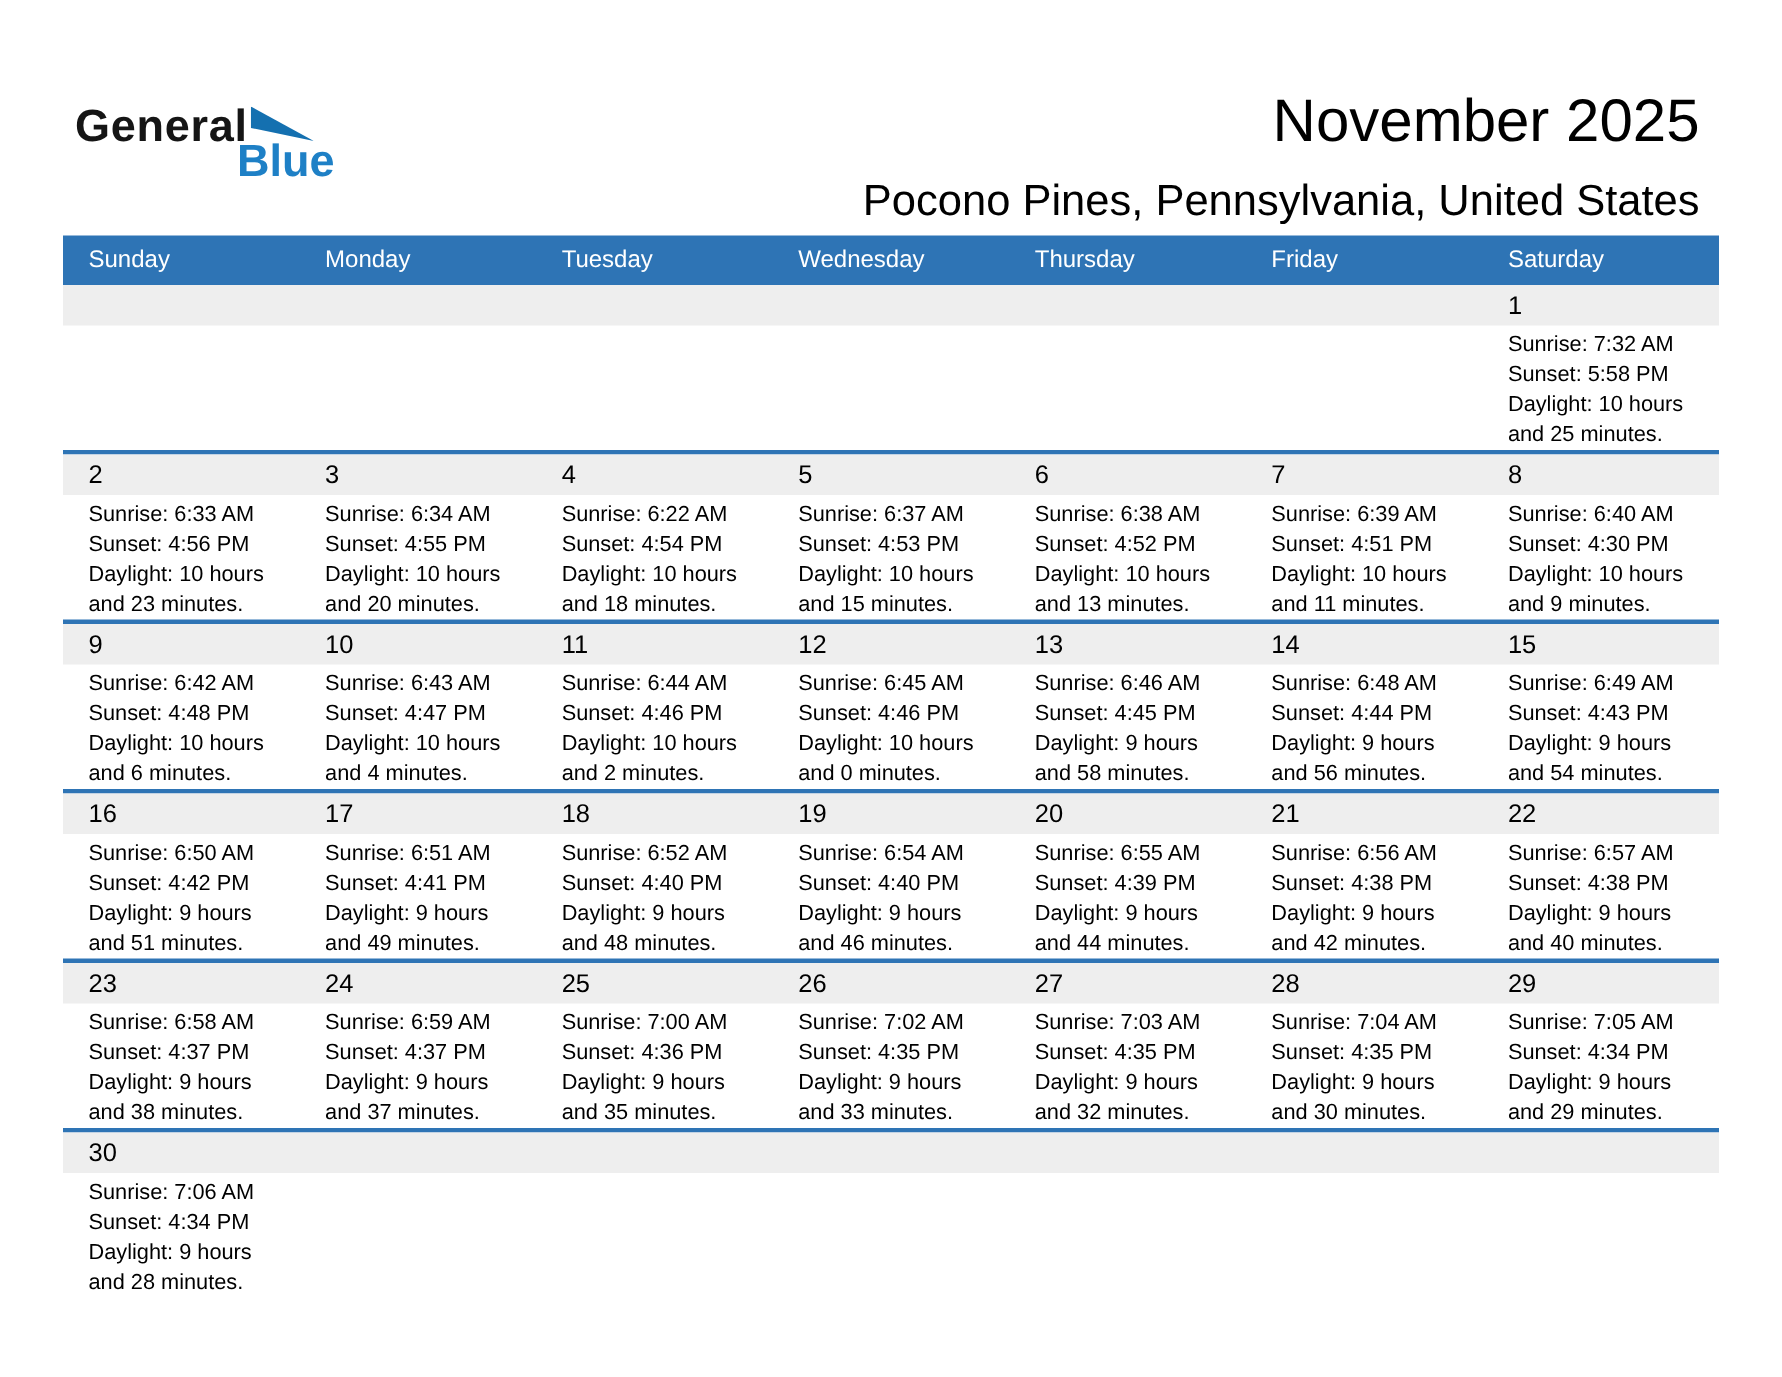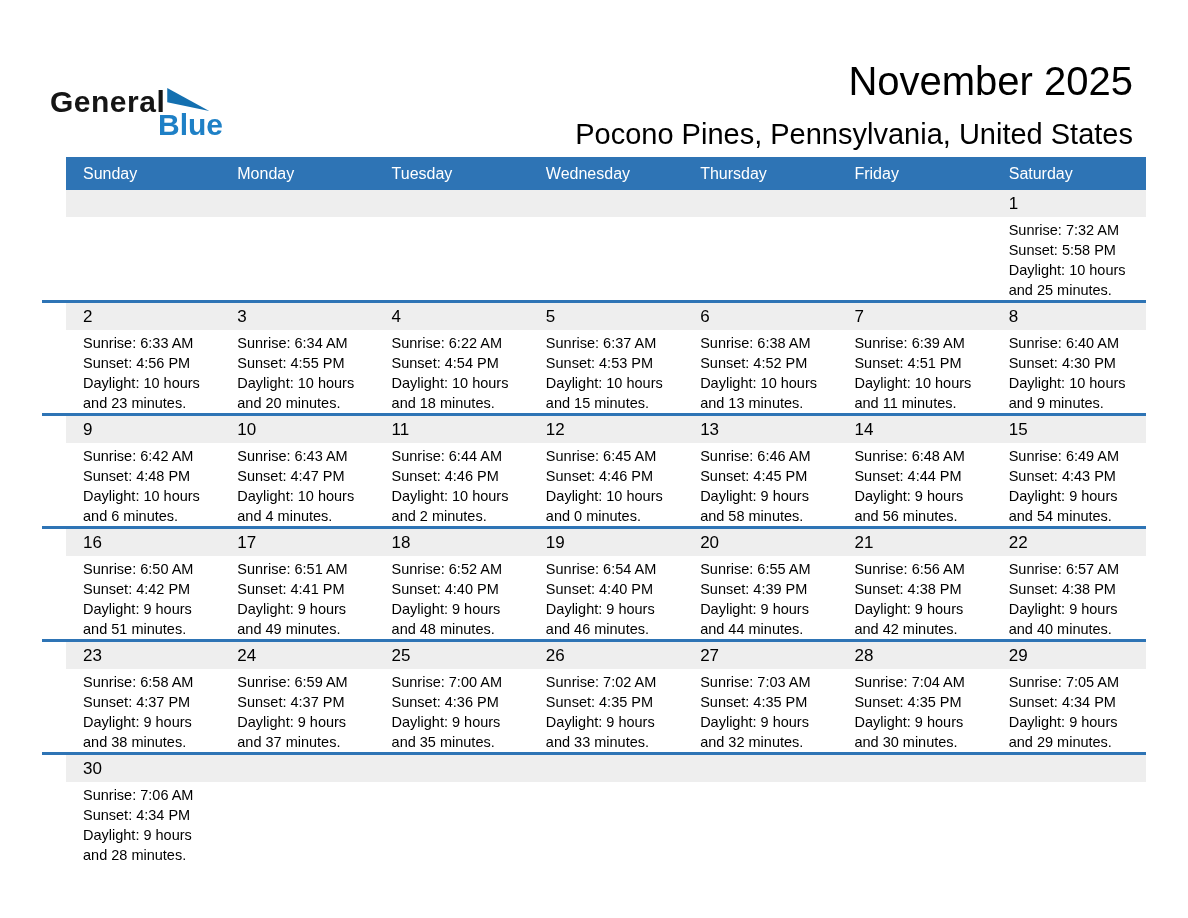--- a/index.html
+++ b/index.html
@@ -1,36 +1,36 @@
 <!DOCTYPE html>
 <html style="--header-blue: #2E74B5; --divider-blue: #2E74B5; --strip-gray: #EEEEEE; --logo-blue: #1E80C6; --logo-tri: #1470B0;"><head>
 <meta charset="utf-8">
 <style>
   * { margin:0; padding:0; box-sizing:border-box; }
   html,body { width:1188px; height:918px; background:#ffffff;
               font-family:"Liberation Sans", sans-serif; color:#000; }
   .page { position:relative; width:1188px; height:918px; background:#fff; overflow:hidden; }
 
   
-  .logo { position:absolute; left:50px; top:87px; width:200px; }
+  .logo { position:absolute; left:50px; top:70px; width:200px; }
   .logo-line1 { display:flex; align-items:flex-start; }
   .logo-general { font-size:30px; font-weight:600; color:#151515; letter-spacing:0.5px; line-height:1; }
   .logo-triangle { width:42px; height:23px; margin-left:2px; margin-top:1px;
                    background:var(--logo-tri,#1470B0);
                    clip-path:polygon(0 0, 100% 100%, 0 62%); }
   .logo-blue { font-size:30px; font-weight:600; color:var(--logo-blue,#1E80C6);
                margin-left:108px; margin-top:-7px; line-height:1; }
 
   .titles { position:absolute; right:55px; top:58px; text-align:right; }
   .cal-title { font-size:40px; font-weight:400; color:#000; line-height:1.15; }
   .cal-subtitle { font-size:29px; font-weight:400; color:#000; margin-top:14px; }
 
   
   .cal { position:absolute; left:42px; top:157px; width:1104px; }
-  .grid7 { display:grid; grid-template-columns:repeat(7,1fr);margin-left:24px; }
+  .grid7 { display:grid; grid-template-columns:repeat(7,1fr); }
 
   .weekday-row { background:var(--header-blue,#2E74B5); height:33px; }
   .weekday-cell { color:#fff; font-size:16px; font-weight:400;
                   display:flex; align-items:center; padding-left:17px; }
 
   .week-row { border-bottom:3px solid var(--divider-blue,#2E74B5); }
   .week-row.last { border-bottom:none; }
   .strip { background:var(--strip-gray,#EEEEEE); height:27px; }
   .day-num { font-size:17px; color:#000; display:flex; align-items:center; padding-left:17px; }
   .content { min-height:79px; }

